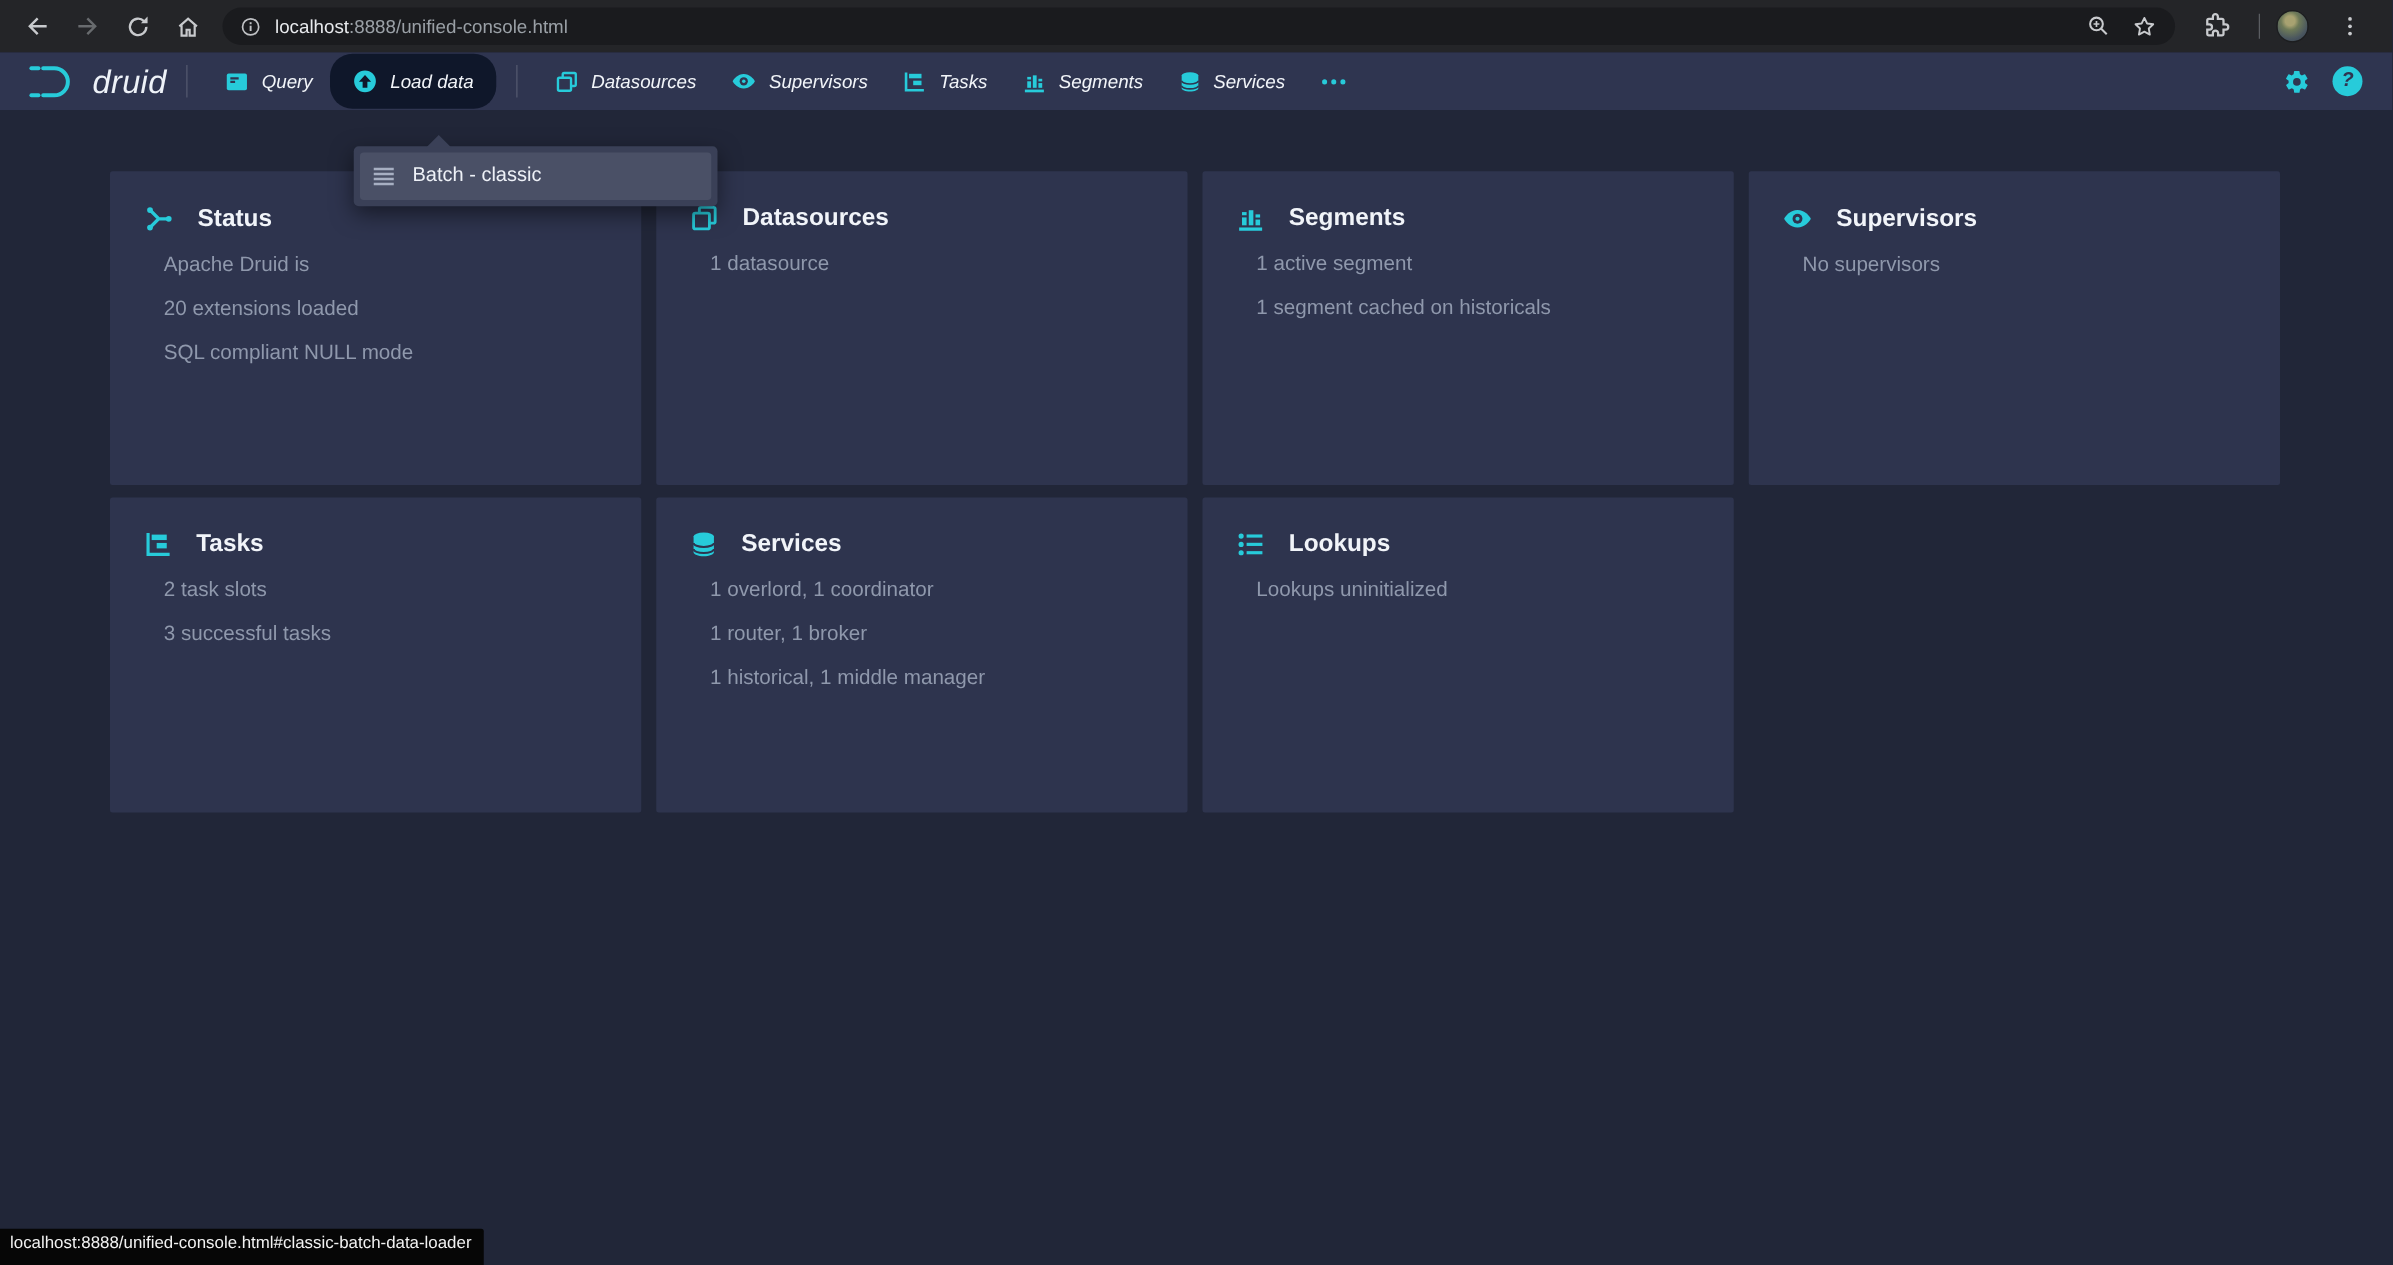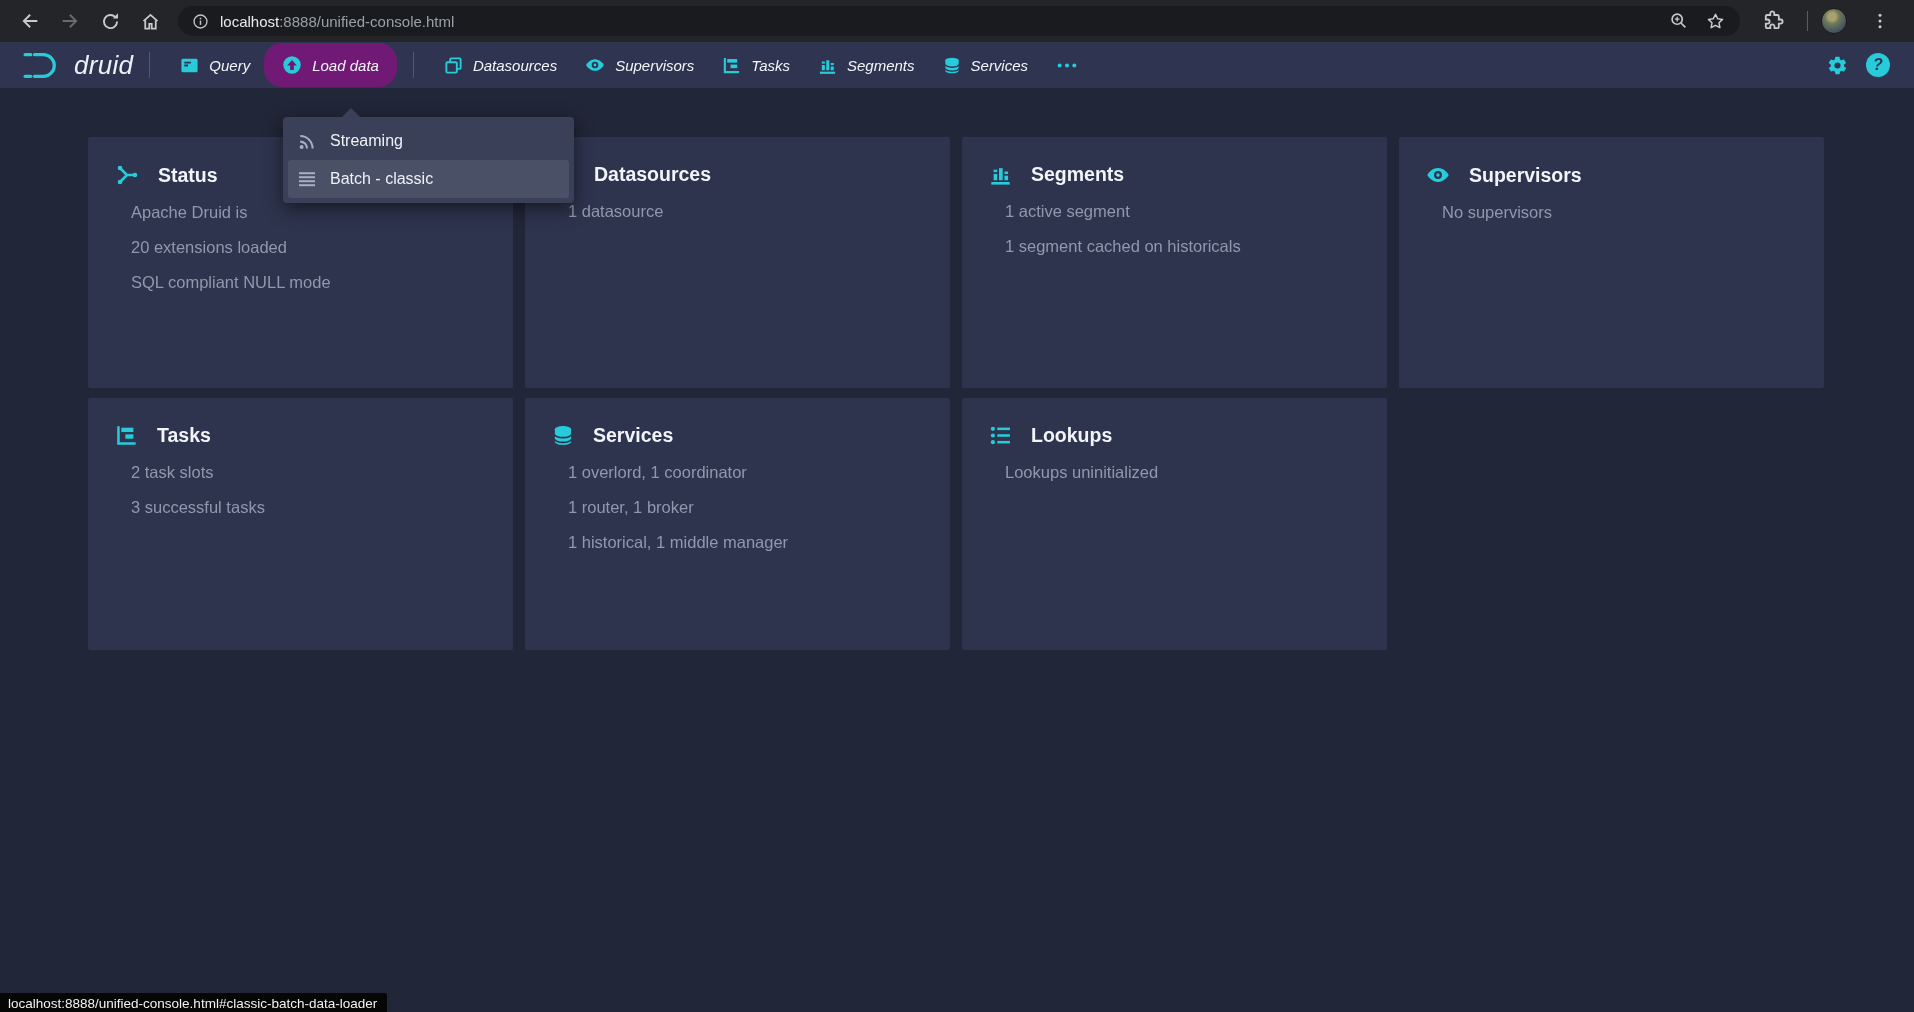--- a/index.html
+++ b/index.html
@@ -31,21 +31,21 @@
   
   .navbar { position:absolute; top:42px; left:0; right:0; height:46px;
     background:#2f3550; --hole:#2f3550;
     display:flex; align-items:center; padding:0 24px 0 22px;font-style:italic; }
   .brand { display:flex; align-items:center; gap:10px; color:#27cbda; cursor:pointer; }
   .brand-text { color:#eef2f8; font-size:26px; letter-spacing:.3px; }
   .nav-divider { width:1px; height:26px; background:rgba(255,255,255,.18); margin:0 16px; flex:0 0 auto; }
   .nav-item { display:flex; align-items:center; gap:10px; color:#f2f5f9; font-size:15px;
     padding:9px 14px; border-radius:18px; cursor:pointer; white-space:nowrap; }
   .nav-item .nicon { color:#27cbda; display:flex; }
-  .nav-item.active { background:#701a75; padding:12px 18px; }
+  .nav-item.active { background:#0f172a; padding:12px 18px; }
   .nav-right { margin-left:auto; display:flex; align-items:center; gap:18px; }
   .gearbtn { color:#27cbda; display:flex; cursor:pointer; }
   .help { width:24px; height:24px; border-radius:50%; background:#27cbda; color:#2f3550;
     font-weight:700; font-size:16px; display:flex; align-items:center; justify-content:center; cursor:pointer; }
 
   
   .menu { position:absolute; left:283px; top:117px; width:291px; z-index:50;
     background:#3a4057; --hole:#3a4057; border-radius:4px; padding:5px;
     box-shadow:0 6px 18px rgba(0,0,0,.5); }
   .menu-caret { position:absolute; top:-9px; left:58px; width:0; height:0;
@@ -63,21 +63,21 @@
     border-radius:2px; cursor:pointer; z-index:1; }
   .c0{left:88px} .c1{left:525px} .c2{left:962px} .c3{left:1399px}
   .r0{top:137px} .r1{top:398px; height:252px}
   .card-head { display:flex; align-items:center; gap:19px; padding:26px 26px 0 27px; }
   .cicon { color:#27cbda; display:flex; flex:0 0 auto; }
   .card-title { color:#f1f4f9; font-size:19.5px; font-weight:700; }
   .card-lines { padding:8px 26px 0 43px; }
   .cline { color:#8f98ac; font-size:16.5px; line-height:35px; white-space:nowrap; }
 
   
-  .status-tooltip { position:absolute; left:0; bottom:0; height:19px; line-height:22px;
+  .status-tooltip { position:absolute; left:0; bottom:0; height:29px; line-height:22px;
     background:#060606; color:#f2f2f2; font-size:13.5px; padding:0 10px 0 8px;
     border-top-right-radius:2px; z-index:60; white-space:nowrap; }
 
   svg { display:block; }
 </style>
 </head>
 <body>
 
 <div class="chrome">
   <span class="bicon">
@@ -256,29 +256,20 @@
     </span>
     <span class="help">
         <span>?</span>
       </span>
   </div>
 </div>
 
 <div class="menu">
   <div class="menu-caret"></div>
 
-  <div class="menu-item">
-    <span class="micon">
-      <svg width="20" height="20" viewBox="0 0 20 20">
-          <path d="M3.2 10.6a6.8 6.8 0 0 1 6.8 6.8M3.2 5a12.4 12.4 0 0 1 12.4 12.4" fill="none" stroke="currentColor" stroke-width="2.1"></path>
-          <circle cx="4.6" cy="16" r="2" fill="currentColor"></circle>
-        </svg>
-    </span>
-    <span>Streaming</span>
-  </div>
 
 
   <div class="menu-item highlighted">
     <span class="micon">
       <svg width="20" height="20" viewBox="0 0 20 20" fill="currentColor">
           <rect x="2" y="3.2" width="16" height="2"></rect>
           <rect x="2" y="7.2" width="16" height="2"></rect>
           <rect x="2" y="11.2" width="16" height="2"></rect>
           <rect x="2" y="15.2" width="16" height="2"></rect>
         </svg>

